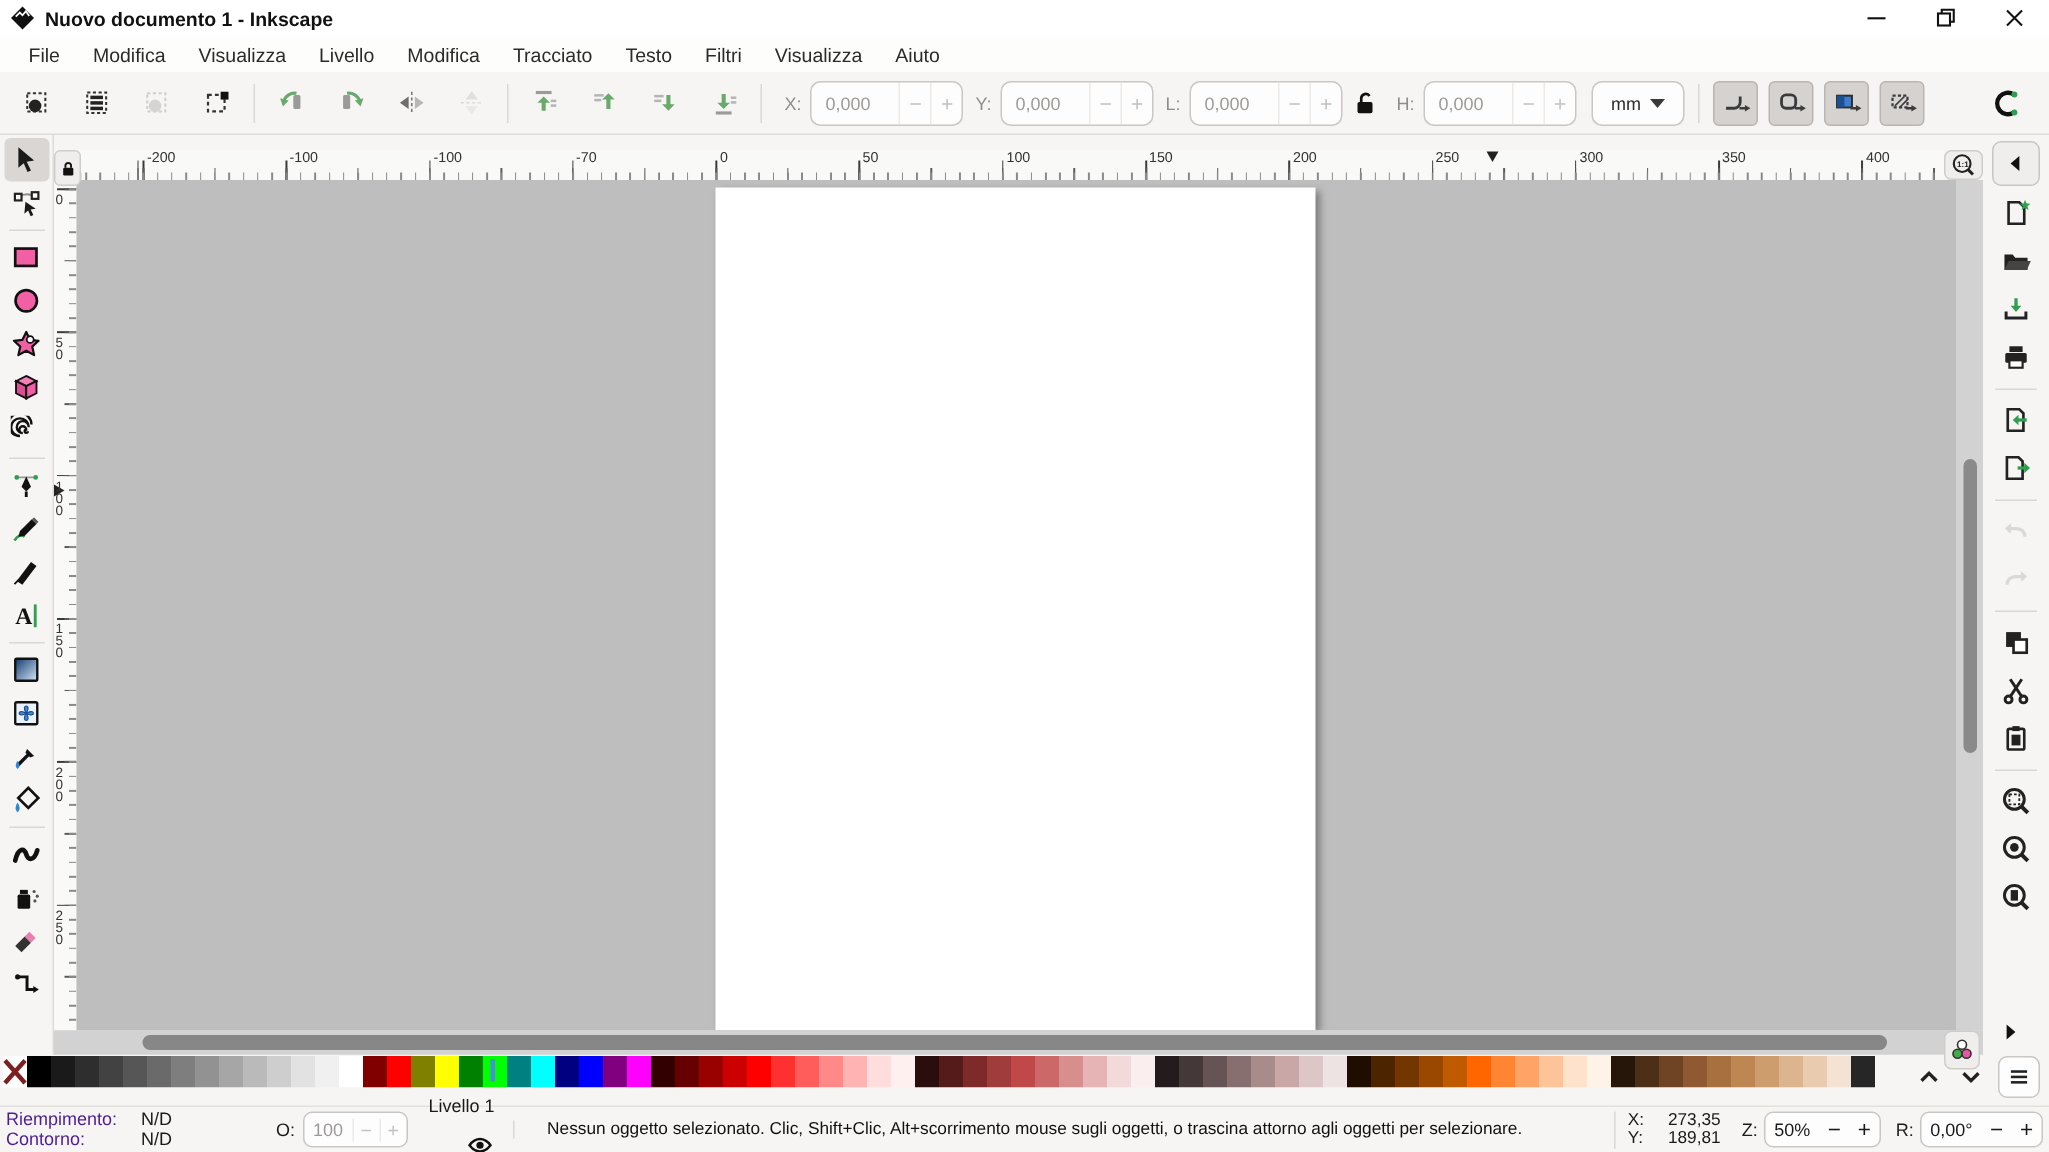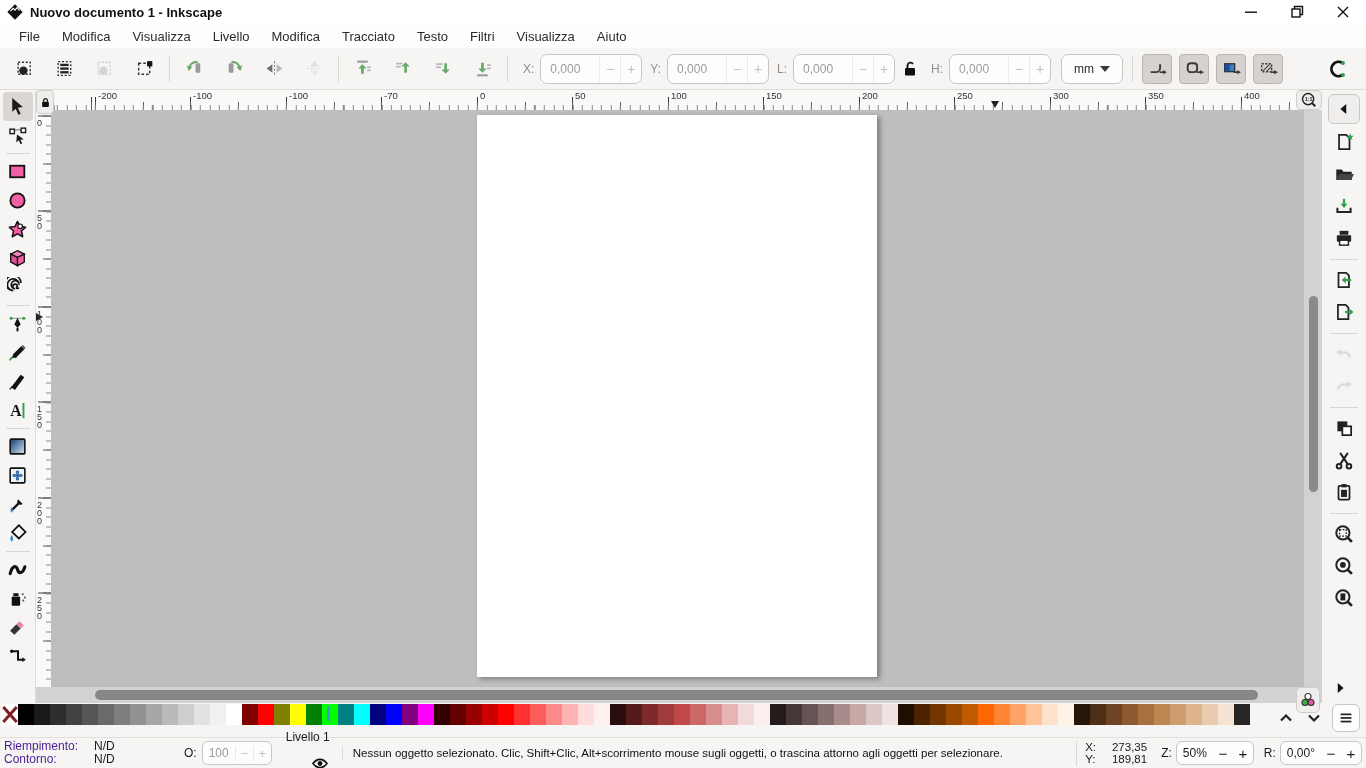--- a/index.html
+++ b/index.html
@@ -33,21 +33,21 @@
 
   
   .main { display:flex; height:613px; }
   .toolbox { width:36px; background:#f6f5f4; border-right:1px solid #dedcd9; display:flex; flex-direction:column; align-items:center; padding-top:2px; }
   .tool-btn { width:30px; height:29px; display:flex; align-items:center; justify-content:center; border-radius:4px; flex:none; }
   .tool-btn.active { background:#d9d6d3; }
   .tool-btn.sep { margin-top:7px; position:relative; }
   .tool-btn.sep::before { content:""; position:absolute; top:-4px; left:3px; right:3px; height:1px; background:#dad8d5; }
 
   .midcol { width:1286px; display:flex; flex-direction:column; }
-  .ruler-row { height:20px; display:flex; }
+  .ruler-row { height:20px; display:flex;margin-top:10px; }
   .corner { width:15px; height:20px; background:#f7f7f6; display:flex; align-items:center; justify-content:center; position:relative; z-index:3; }
   .cornerlock { position:absolute; left:0; top:0; width:18px; height:24px; background:#efeeec; border:1px solid #cfcdca; border-radius:4px; display:flex; align-items:center; justify-content:center; }
   .hruler { flex:1; position:relative; background:#f9f9f8; overflow:hidden; }
   .hruler::before { content:""; position:absolute; inset:0;
     background-image:
       repeating-linear-gradient(90deg,#8a8a8a 0 1px,transparent 1px 9.55px),
       repeating-linear-gradient(90deg,#5a5a5a 0 1px,transparent 1px 47.75px),
       repeating-linear-gradient(90deg,#3a3a3a 0 1px,transparent 1px 95.5px);
     background-size:100% 5px,100% 8px,100% 13px;
     background-repeat:repeat-x;
@@ -99,21 +99,21 @@
 
   
   .statusbar { height:31px; background:#f6f5f4; border-top:1px solid #e3e1de; display:flex; align-items:center; font-size:12px; }
   .fs-block { display:grid; grid-template-columns:82px 52px; column-gap:8px; line-height:13px; padding-left:4px; }
   .fs-block .lab { color:#4c1d95; }
   .sspin { display:inline-flex; align-items:center; height:24px; background:#fdfdfd; border:1px solid #c9c6c3; border-radius:6px; overflow:hidden; }
   .sspin .val { padding:0 6px; color:#9d9b99; font-size:12px; min-width:30px; }
   .sspin .dec,.sspin .inc { width:18px; text-align:center; color:#c4c1be; font-size:13px; border-left:1px solid #eceae8; }
   .layerblock { display:flex; align-items:flex-end; gap:9px; margin-left:14px;flex-direction:column; }
   .layerbar { width:3px; height:15px; background:#4a90d9; }
-  .msg { flex:1; font-size:11.5px; line-height:12.5px; color:#111; padding:0 10px; border-left:1px solid #dad8d5; margin-left:12px; }
+  .msg { flex:1; font-size:11.5px; line-height:12.5px; color:#111; padding:0 22px; border-left:1px solid #dad8d5; margin-left:12px; }
   .coords { font-size:11.5px; line-height:12.5px; display:grid; grid-template-columns:14px 44px; column-gap:4px; padding:0 8px; border-left:1px solid #dad8d5; }
   .coords .cv { text-align:right; }
   .zr { display:flex; align-items:center; gap:4px; padding-right:4px; }
   .zr .sspin .val { color:#1a1a1a; text-align:center; }
   .zr .sspin .dec,.zr .sspin .inc { color:#1a1a1a; font-size:15px; border-left:none; width:20px; }
   .zr .zlab { color:#1a1a1a; margin-left:6px; }
 </style>
 </head>
 <body>
 

